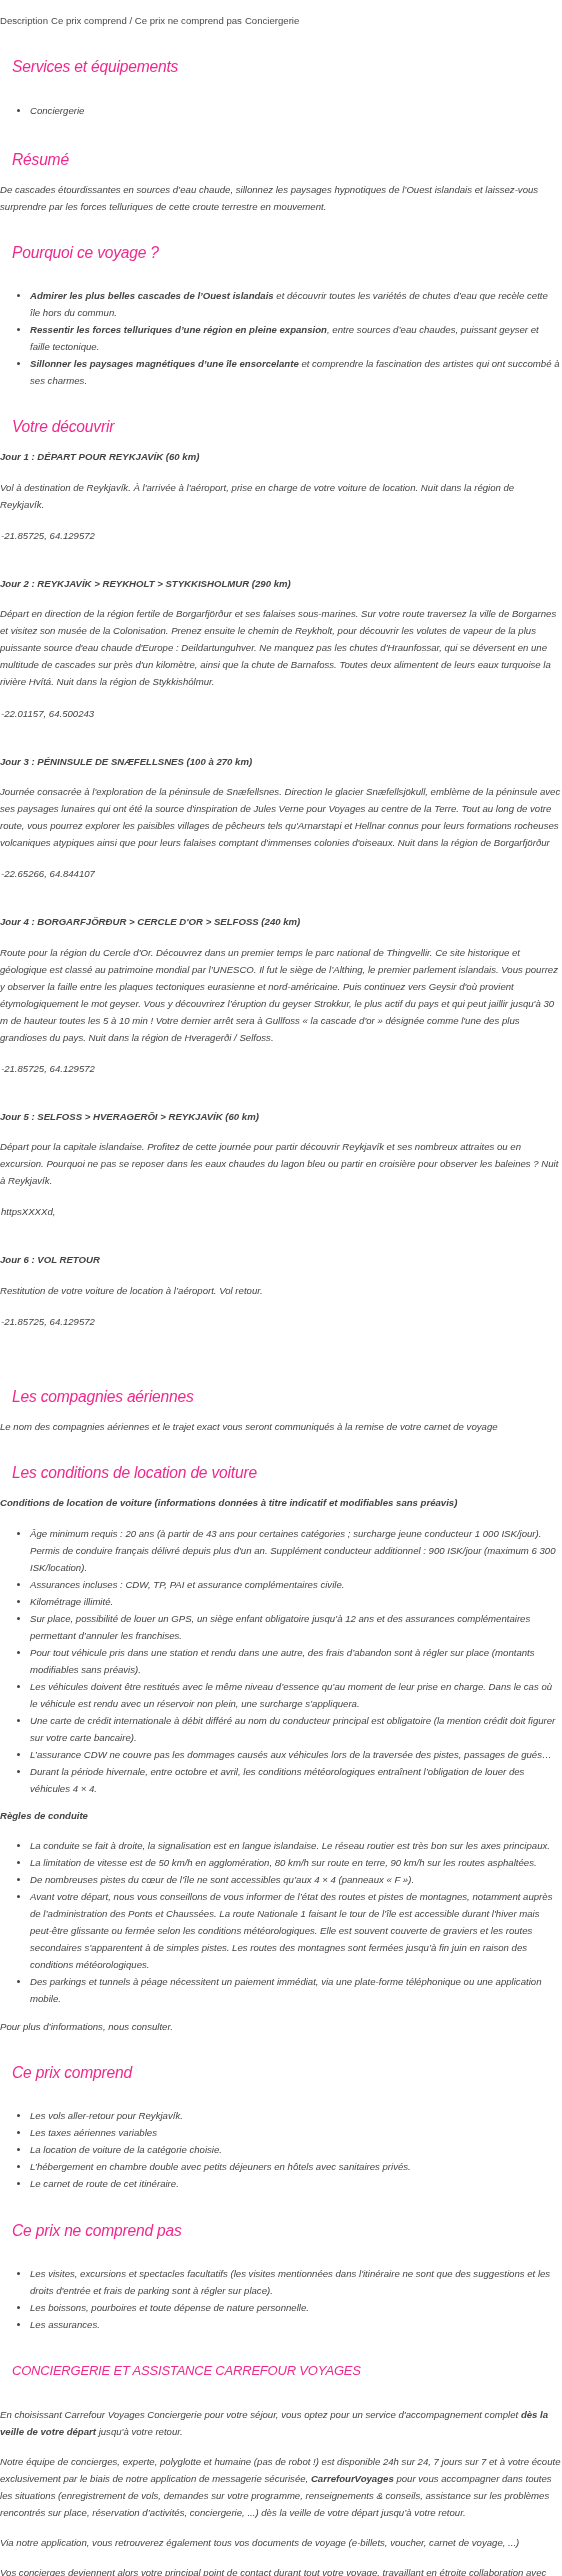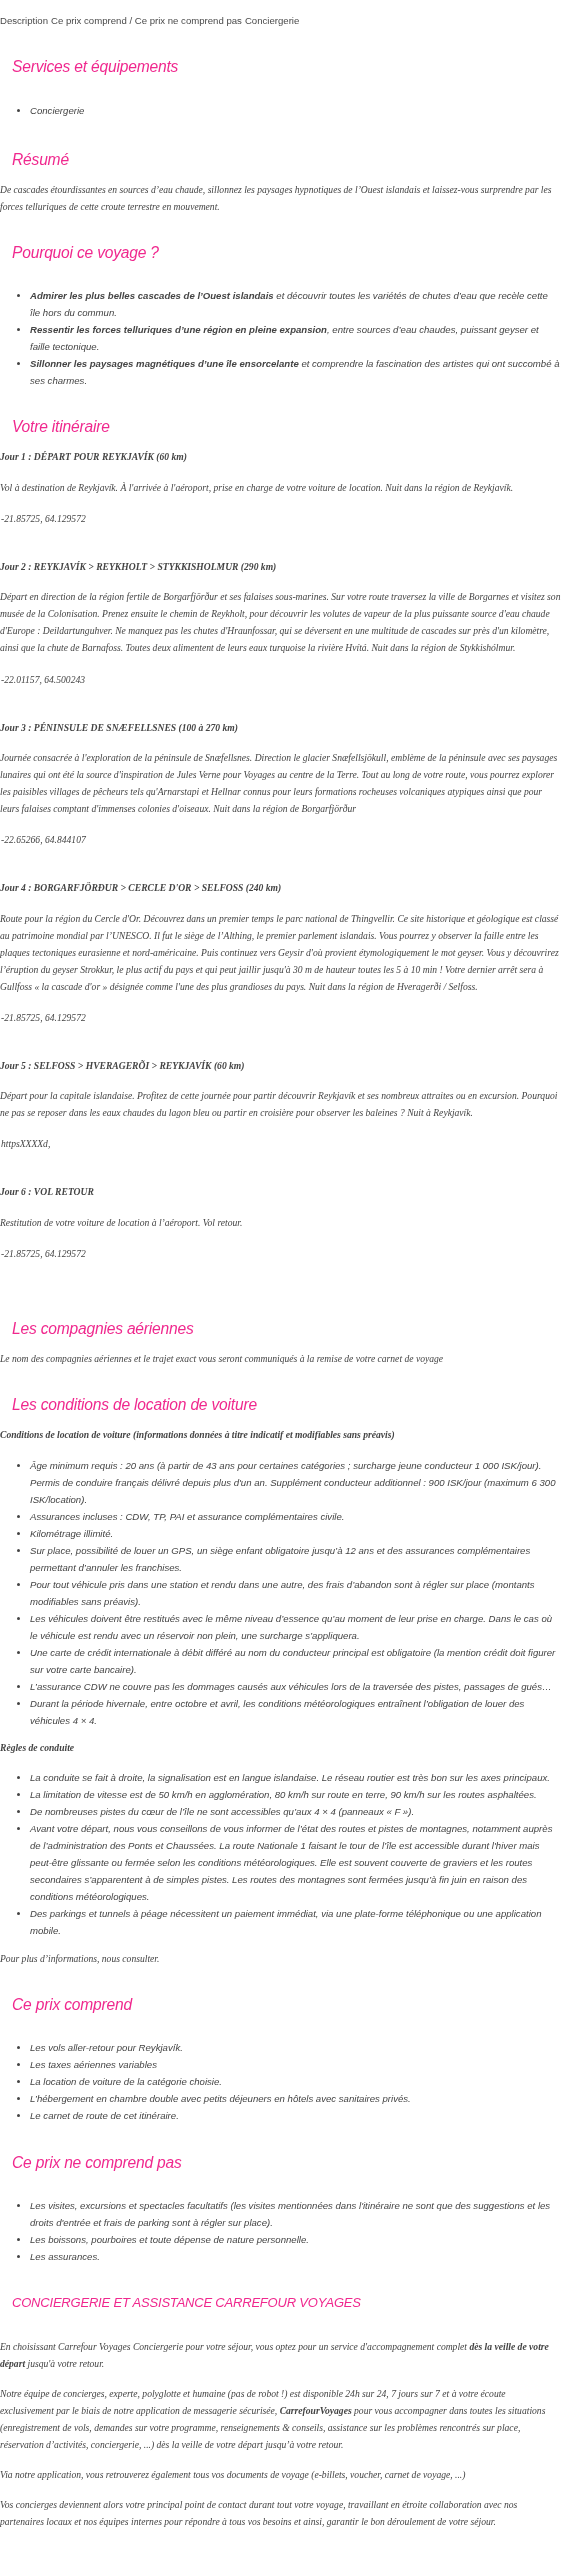--- a/index.html
+++ b/index.html
@@ -17,21 +17,21 @@
       color: #f0288e;
       font-style: italic;
       font-weight: normal;
       font-size: 15.6px;
       line-height: 19px;
       margin: 12px;
       letter-spacing: -0.2px;
     }
     h2.sec.caps { font-size: 13px; }
     p, li { font-style: italic; }
-    p { margin: 0; font-family: Liberation Serif, serif; }
+    p { margin: 0; }
     ul { margin: 0; padding-left: 30px; list-style: disc; }
     li { line-height: 17px; }
     li::marker { color: #444; }
     .bold { font-weight: bold; }
     .day-title { font-weight: bold; font-style: italic; color: #444; margin: 0; }
     .coords { margin: 1px; } .sp14 { height: 10.4px; } .sp18 { height: 13.3px; }
     .sp22 { height: 16.3px; } .sp26 { height: 19px; } .sp40 { height: 30px; } .sp60 { height: 44px; }
   </style>
 </head>
 <body>
@@ -63,21 +63,21 @@
     <div class="sp18"></div>
     <ul>
       <li><span class="bold">Admirer les plus belles cascades de l’Ouest islandais</span><span> et découvrir toutes les variétés de chutes d’eau que recèle cette île hors du commun.</span></li>
       <li><span class="bold">Ressentir les forces telluriques d’une région en pleine expansion</span><span>, entre sources d’eau chaudes, puissant geyser et faille tectonique.</span></li>
       <li><span class="bold">Sillonner les paysages magnétiques d’une île ensorcelante</span><span> et comprendre la fascination des artistes qui ont succombé à ses charmes.</span></li>
     </ul>
   </section>
 
   <div class="sp22"></div>
   <section>
-    <h2 class="sec">Votre itinéraire</h2>
+    <h2 class="sec">Votre découvrir</h2>
 
     <div>
       <p class="day-title">Jour 1 : DÉPART POUR REYKJAVÍK (60 km)</p>
       <div class="sp18"></div>
       <p>Vol à destination de Reykjavík. À l'arrivée à l'aéroport, prise en charge de votre voiture de location. Nuit dans la région de Reykjavík.</p>
       <div class="sp18"></div>
       <p class="coords">-21.85725, 64.129572</p>
     </div>
 
     <div class="sp40"></div>

